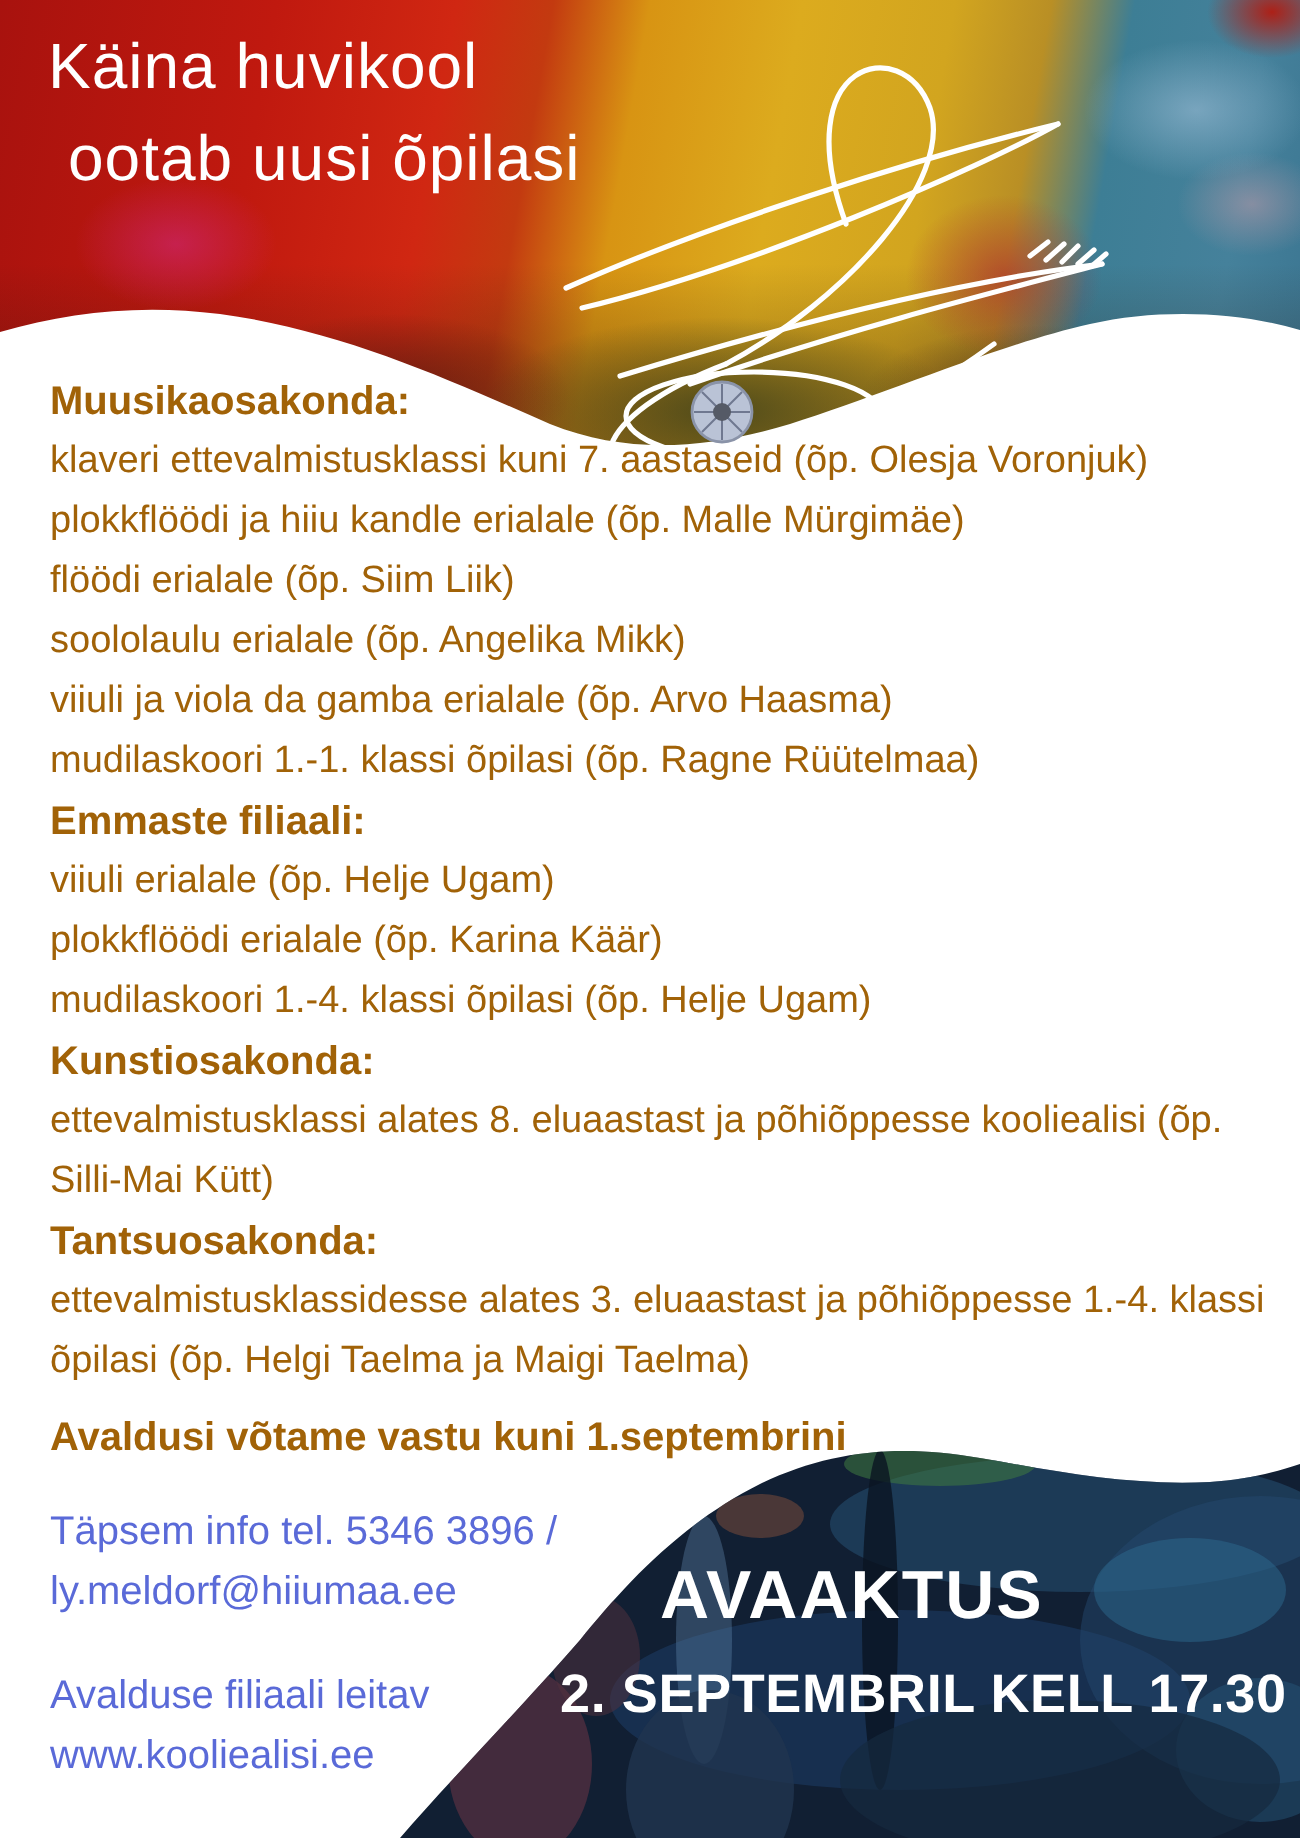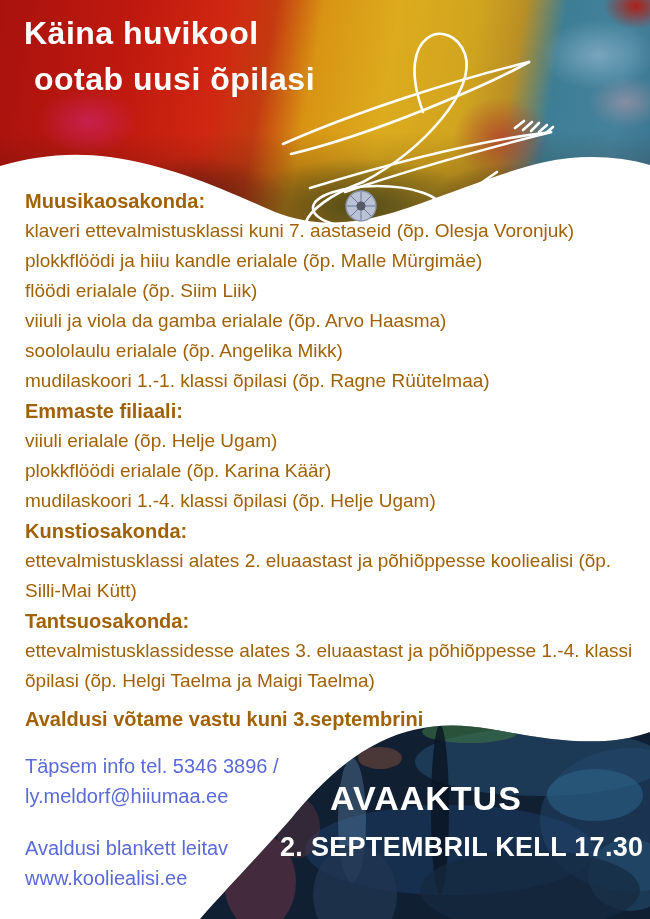--- a/index.html
+++ b/index.html
@@ -19,21 +19,21 @@
       radial-gradient(120px 55px at 195px 198px, rgba(88,25,16,.75), transparent 75%),
       radial-gradient(160px 62px at 360px 205px, rgba(58,62,26,.8), transparent 75%),
       radial-gradient(120px 50px at 520px 200px, rgba(72,48,22,.75), transparent 75%),
       linear-gradient(180deg, rgba(0,0,0,0) 55%, rgba(45,25,12,.22) 74%, rgba(62,42,20,.4) 92%, rgba(45,32,16,.45) 100%),
       linear-gradient(100deg, #a8120e 0%, #c0190f 20%, #d02712 33%, #c33a10 40%, #d89413 47%, #dcab1e 58%, #d2a51f 69%, #b98f25 76%, #3d7e95 82%, #45819b 92%, #3a7490 100%);
   }
   .wave-svg{position:absolute;left:0;top:150px;width:650px;height:90px;display:block;}
   .clef-svg{position:absolute;left:265px;top:12px;width:300px;height:226px;display:block;}
   .title{
     position:absolute;left:24px;top:10px;z-index:6;color:#ffffff;
-    font-size:32px;font-weight:700;line-height:46px;letter-spacing:.5px;
+    font-size:32px;font-weight:400;line-height:46px;letter-spacing:.5px;
   }
   .title .l2{padding-left:10px;}
   
   .body-text{
     position:absolute;left:25px;top:186px;width:615px;z-index:5;
     color:#a16207;font-size:19px;line-height:30px;
   }
   .body-text p{margin:0;}
   .body-text p.heading{font-weight:700;font-size:20px;}
   .deadline{margin-top:8px !important;font-weight:700;font-size:20px;}
@@ -87,39 +87,39 @@
   <div class="title">
     <div class="l1">Käina huvikool</div>
     <div class="l2">ootab uusi õpilasi</div>
   </div>
 
   <div class="body-text">
     <p class="heading">Muusikaosakonda:</p>
     <p>klaveri ettevalmistusklassi kuni 7. aastaseid (õp. Olesja Voronjuk)</p>
     <p>plokkflöödi ja hiiu kandle erialale (õp. Malle Mürgimäe)</p>
     <p>flöödi erialale (õp. Siim Liik)</p>
+    <p>soololaulu erialale (õp. Angelika Mikk)</p>
     <p>viiuli ja viola da gamba erialale (õp. Arvo Haasma)</p>
-    <p>soololaulu erialale (õp. Angelika Mikk)</p>
     <p>mudilaskoori 1.-1. klassi õpilasi (õp. Ragne Rüütelmaa)</p>
     <p class="heading">Emmaste filiaali:</p>
     <p>viiuli erialale (õp. Helje Ugam)</p>
     <p>plokkflöödi erialale (õp. Karina Käär)</p>
     <p>mudilaskoori 1.-4. klassi õpilasi (õp. Helje Ugam)</p>
     <p class="heading">Kunstiosakonda:</p>
-    <p>ettevalmistusklassi alates 2. eluaastast ja põhiõppesse kooliealisi (õp. Silli-Mai Kütt)</p>
+    <p>ettevalmistusklassi alates 8. eluaastast ja põhiõppesse kooliealisi (õp. Silli-Mai Kütt)</p>
     <p class="heading">Tantsuosakonda:</p>
     <p>ettevalmistusklassidesse alates 3. eluaastast ja põhiõppesse 1.-4. klassi õpilasi (õp. Helgi Taelma ja Maigi Taelma)</p>
-    <p class="deadline">Avaldusi võtame vastu kuni 3.septembrini</p>
+    <p class="deadline">Avaldusi võtame vastu kuni 1.septembrini</p>
   </div>
 
   <div class="contact">
     <div>Täpsem info tel. 5346 3896 /</div>
     <div>ly.meldorf@hiiumaa.ee</div>
     <div class="gap"></div>
-    <div>Avaldusi blankett leitav</div>
+    <div>Avalduse filiaali leitav</div>
     <div>www.kooliealisi.ee</div>
   </div>
 
   <svg class="bottom-art" viewBox="0 0 450 219" preserveAspectRatio="none">
     <defs>
       <clipPath id="bshape">
         <path d="M0,219 C25,190 55,160 90,120 C112,93 140,62 180,42 C215,25 250,22 290,29 C330,36 365,43 405,41 C423,40 438,36 450,32 L450,219 Z"></path>
       </clipPath>
     </defs>
     <g clip-path="url(#bshape)">

